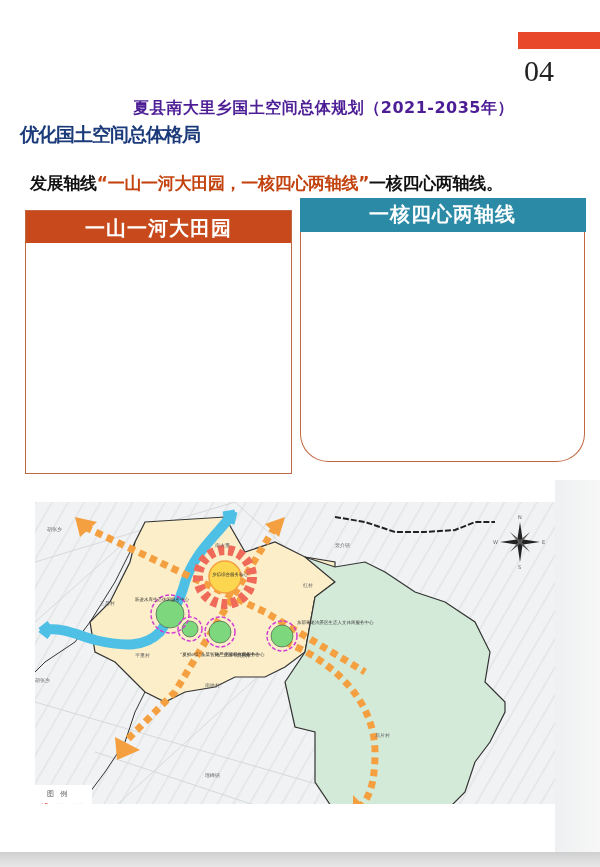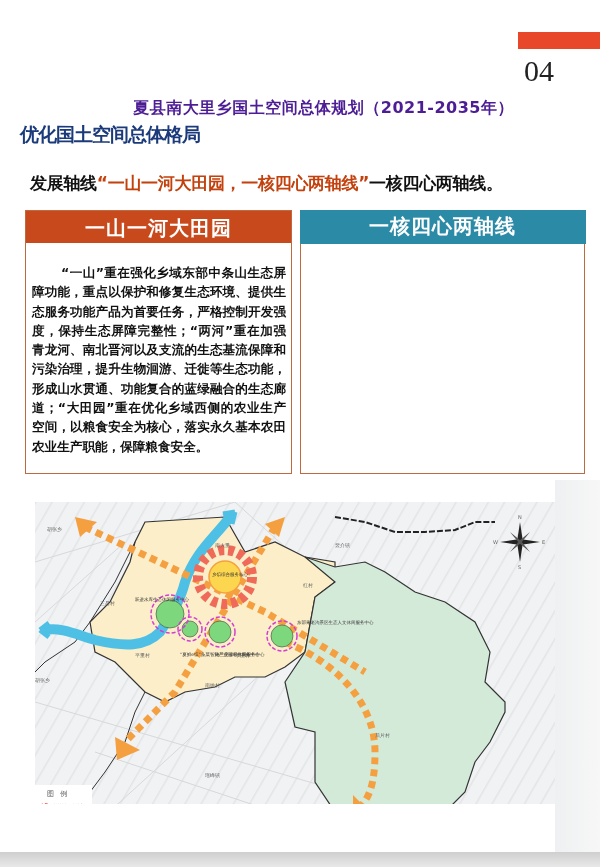--- a/index.html
+++ b/index.html
@@ -5,21 +5,21 @@
   html,body{margin:0;padding:0;}
   body{width:600px;height:867px;position:relative;overflow:hidden;background:#ffffff;font-family:"DejaVu Sans","Liberation Sans",sans-serif;}
   .accent-bar{position:absolute;left:518px;top:32px;width:82px;height:17px;background:#e8472a;}
   .doc-title{position:absolute;right:86px;top:58px;font-size:16px;font-weight:bold;color:#4c1d95;letter-spacing:0.5px;white-space:nowrap;margin-top:40px;}
   .page-num{position:absolute;left:524px;top:54px;font-size:30px;color:#222;font-family:Liberation Serif, serif;}
   .section-title{position:absolute;left:20px;top:122px;font-size:19px;font-weight:bold;color:#1b3a7a;letter-spacing:-1px;}
   .subtitle{position:absolute;left:30px;top:172px;font-size:17px;font-weight:bold;color:#111;white-space:nowrap;letter-spacing:-0.3px;}
   .subtitle .hl{color:#c2410c;}
   .card{position:absolute;top:210px;height:264px;border:1.5px solid #c06840;background:#fff;box-sizing:border-box;}
   .card-left{left:25px;width:267px;}
-  .card-right{left:300px;width:285px;top:210px;border-top:none;}
+  .card-right{left:300px;width:285px;top:198px;border-top:none;border-radius:28px;}
   .card-head{height:32px;color:#fff;font-weight:bold;font-size:20px;text-align:center;line-height:34px;letter-spacing:1px;}
   .card-left .card-head{background:#c84a1c;}
   .card-right .card-head{background:#2b8aa6;margin:0 -1.5px;height:34px;line-height:32px;}
   .card-body{font-size:12.6px;font-weight:bold;color:#111;line-height:19.3px;text-align:justify;}
   .card-left .card-body{padding:20px 5px 0 6px;}
   .card-right .card-body{padding:42px 2px 0 0;}
   .indent{text-indent:2.3em;}
   .map{position:absolute;left:35px;top:502px;width:520px;height:302px;background:#86efac;overflow:hidden;}
   .bg-mountain{position:absolute;left:0;top:852px;width:600px;height:15px;background:linear-gradient(#cfcfcf,#e8e8e8);}
   .bg-right{position:absolute;left:555px;top:480px;width:45px;height:387px;background:linear-gradient(90deg,#eef0f1,#f7f7f7);}
@@ -39,21 +39,20 @@
 <div class="page-num">04</div>
 
 <div class="section-title">优化国土空间总体格局</div>
 
 <div class="subtitle">
   <span>发展轴线</span><span class="hl">“一山一河大田园，一核四心两轴线”</span><span>一核四心两轴线。</span>
 </div>
 
 <div class="card card-left">
   <div class="card-head">一山一河大田园</div>
-  <div class="card-body indent">“一山”重在强化乡域东部中条山生态屏障功能，重点以保护和修复生态环境、提供生态服务功能产品为首要任务，严格控制开发强度，保持生态屏障完整性；“两河”重在加强青龙河、南北晋河以及支流的生态基流保障和污染治理，提升生物洄游、迁徙等生态功能，形成山水贯通、功能复合的蓝绿融合的生态廊道；“大田园”重在优化乡域西侧的农业生产空间，以粮食安全为核心，落实永久基本农田农业生产职能，保障粮食安全。</div>
 </div>
 
 <div class="card card-right">
   <div class="card-head">一核四心两轴线</div>
 </div>
 
 <div class="bg-right"></div>
 <div class="bg-mountain"></div>
 
 <div class="map">

